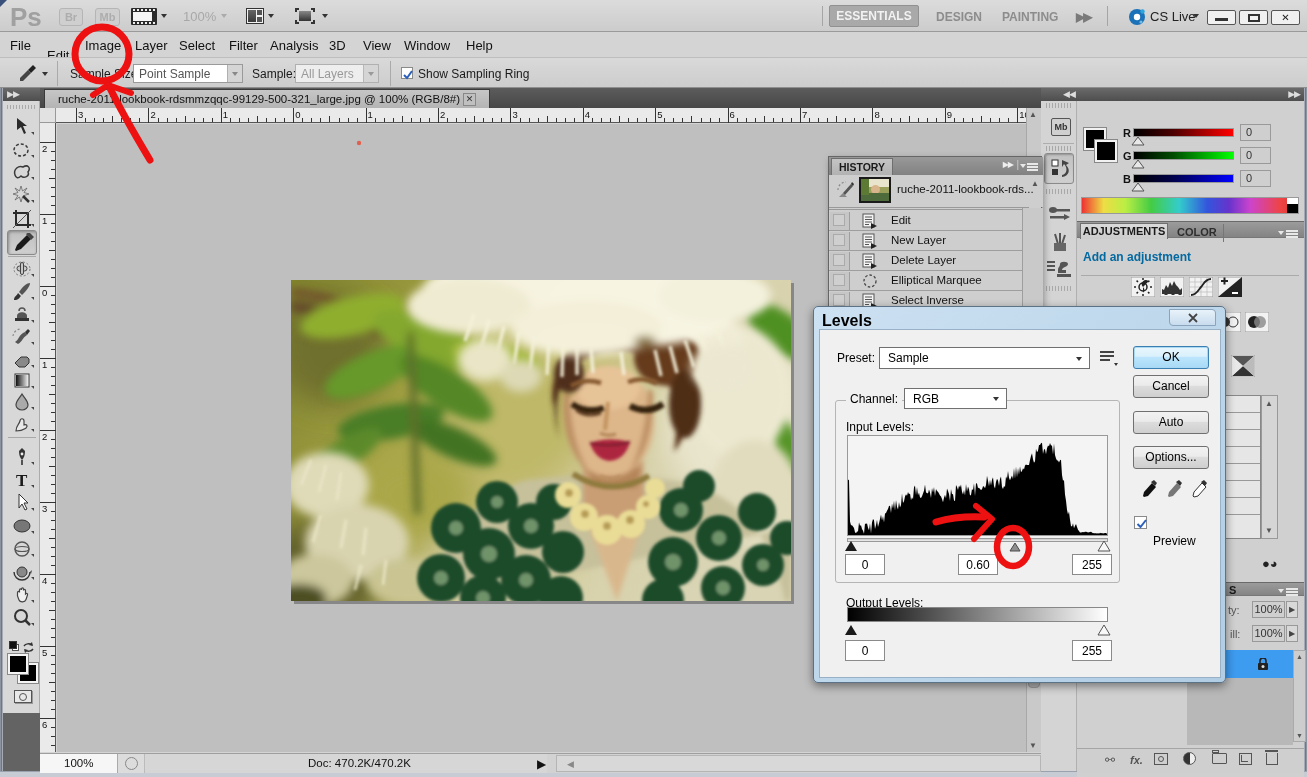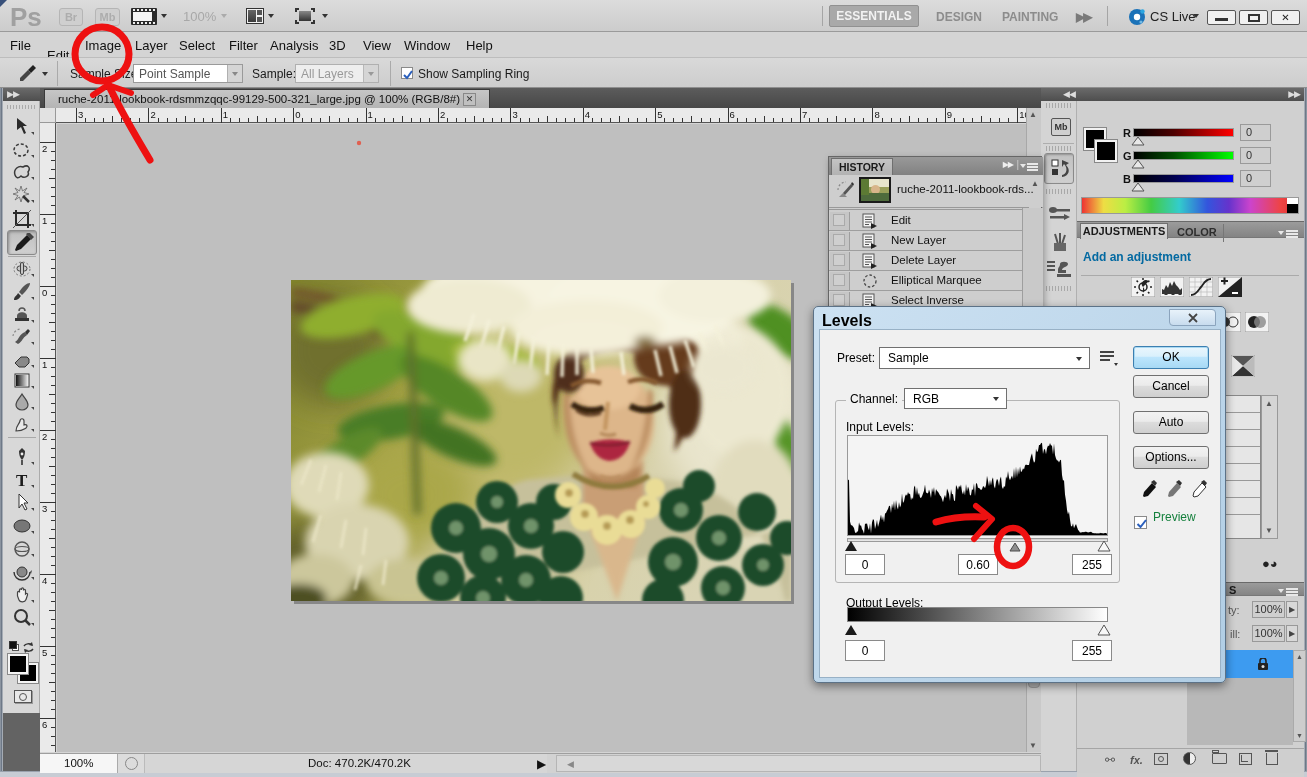--- a/index.html
+++ b/index.html
@@ -1060,21 +1060,21 @@
           <path d="M14 3 L18 7 L10 16 L6 17 L5 16 L6 12 Z" fill="#fff" stroke="#333" stroke-width="1"></path>
           <path d="M13 2 L16 0 L19 3 L17 6 Z" fill="#333"></path>
         </g>
     </svg>
 
     <div class="abs" style="left:314px;top:186px;width:13px;height:13px;background:#fff;border:1px solid #8a8a8a;">
       <svg width="13" height="13" viewBox="0 0 13 13">
           <path d="M2.5 6 L5.5 9 L11 2" stroke="#2a5fbd" stroke-width="2" fill="none"></path>
         </svg>
     </div>
-    <div class="abs" style="left:333px;top:180px;font-size:12px;color:#15803d;">Preview</div>
+    <div class="abs" style="left:333px;top:204px;font-size:12px;color:#000000;">Preview</div>
 
     <div class="abs" style="left:15px;top:70px;width:285px;height:183px;border:1px solid #b5b5b5;border-radius:3px;"></div>
     <div class="abs" style="left:26px;top:62px;background:#f0f0f0;padding:0 4px;font-size:12px;color:#000;">Channel:</div>
     <div class="abs" style="left:84px;top:58px;width:103px;height:21px;background:#fff;border:1px solid #707070;">
       <div class="abs" style="left:8px;top:3px;font-size:12px;color:#000;">RGB</div>
       <div class="abs tri-d" style="right:7px;top:8px;border-top-color:#333;"></div>
     </div>
     <div class="abs" style="left:26px;top:90px;font-size:12px;color:#000;">Input Levels:</div>
 
     <div class="abs" style="left:27px;top:105px;width:261px;height:101px;border:1px solid #999;background:#f4f4f4;">

